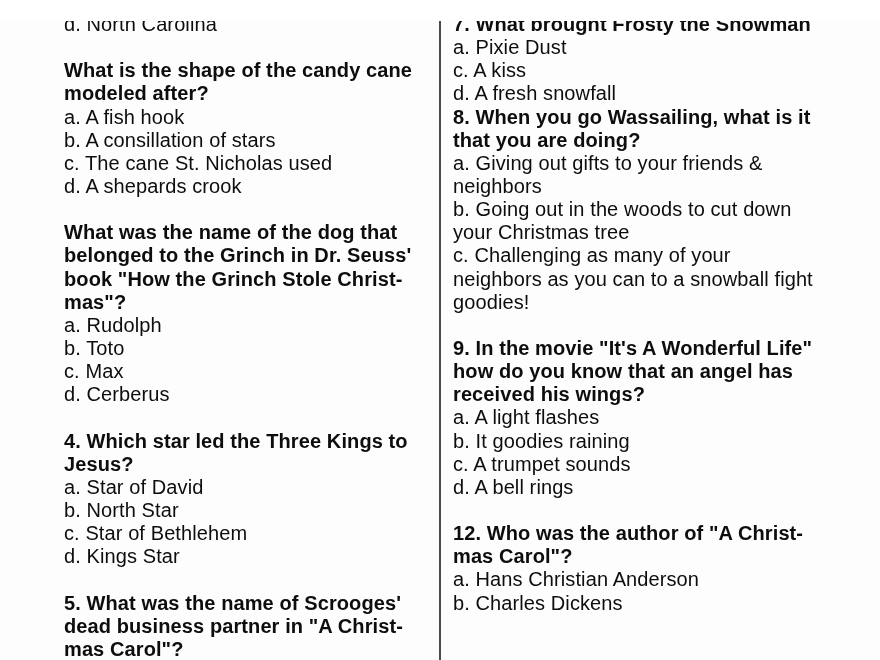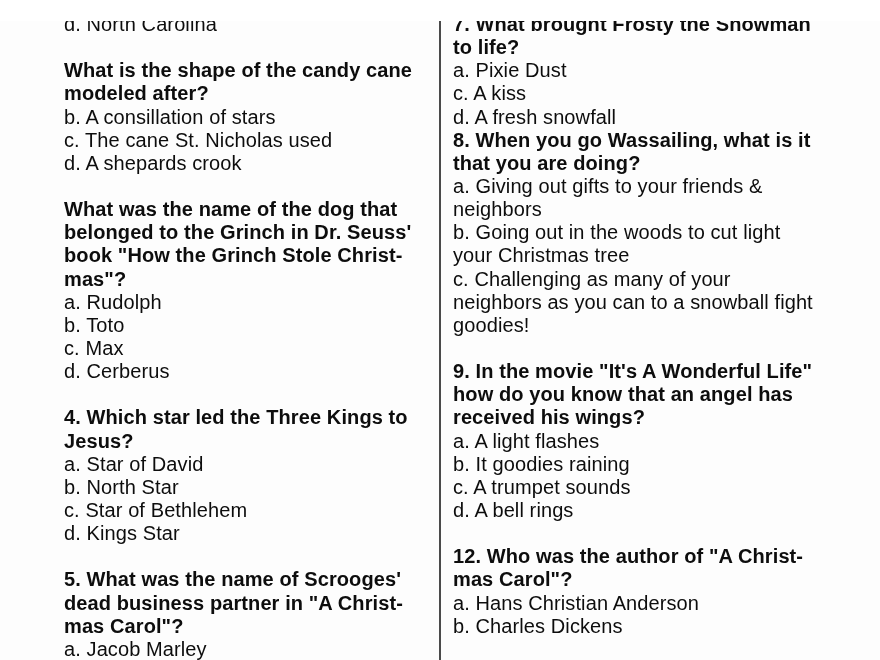--- a/index.html
+++ b/index.html
@@ -48,20 +48,21 @@
 <div class="page">
 
   <div class="divider"></div>
 
   <div class="col left">
     <div class="line a">d. North Carolina</div>
     <div class="line blank"></div>
 
     <div class="line q">What is the shape of the candy cane</div>
     <div class="line q">modeled after?</div>
+    <div class="line a">a. A fish hook</div>
     <div class="line a">b. A consillation of stars</div>
     <div class="line a">c. The cane St. Nicholas used</div>
     <div class="line a">d. A shepards crook</div>
     <div class="line blank"></div>
 
     <div class="line q">What was the name of the dog that</div>
     <div class="line q">belonged to the Grinch in Dr. Seuss'</div>
     <div class="line q">book "How the Grinch Stole Christ-</div>
     <div class="line q">mas"?</div>
     <div class="line a">a. Rudolph</div>
@@ -79,30 +80,29 @@
     <div class="line blank"></div>
 
     <div class="line q">5. What was the name of Scrooges'</div>
     <div class="line q">dead business partner in "A Christ-</div>
     <div class="line q">mas Carol"?</div>
     <div class="line a">a. Jacob Marley</div>
   </div>
 
   <div class="col right">
     <div class="line q">7. What brought Frosty the Snowman</div>
-    <div class="line q">to life?</div>
     <div class="line a">a. Pixie Dust</div>
     <div class="line a">c. A kiss</div>
     <div class="line a">d. A fresh snowfall</div>
 
     <div class="line q">8. When you go Wassailing, what is it</div>
     <div class="line q">that you are doing?</div>
     <div class="line a">a. Giving out gifts to your friends &amp;</div>
     <div class="line a">neighbors</div>
-    <div class="line a">b. Going out in the woods to cut light</div>
+    <div class="line a">b. Going out in the woods to cut down</div>
     <div class="line a">your Christmas tree</div>
     <div class="line a">c. Challenging as many of your</div>
     <div class="line a">neighbors as you can to a snowball fight</div>
     <div class="line a">goodies!</div>
     <div class="line blank"></div>
 
     <div class="line q">9. In the movie "It's A Wonderful Life"</div>
     <div class="line q">how do you know that an angel has</div>
     <div class="line q">received his wings?</div>
     <div class="line a">a. A light flashes</div>

